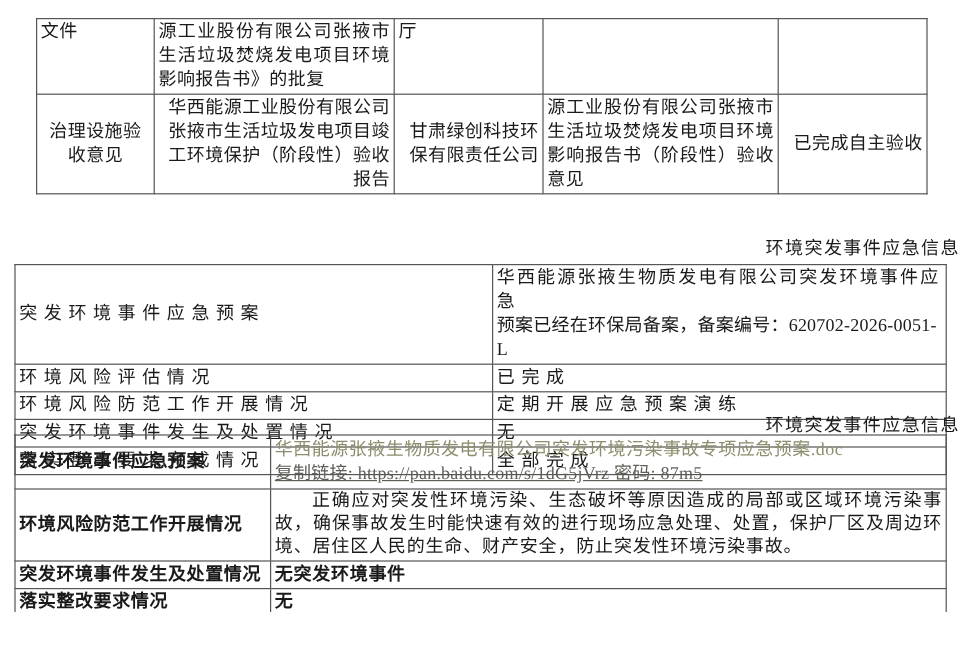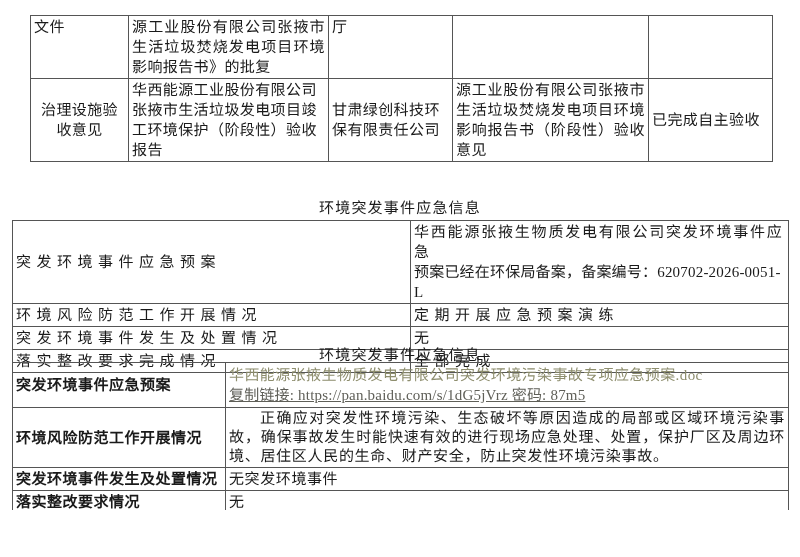--- a/index.html
+++ b/index.html
@@ -14,42 +14,42 @@
     color:#1a1a1a;font-size:15px;line-height:20px;
   }
   table{border-collapse:collapse;table-layout:fixed;position:absolute;}
   td{border:1px solid var(--border);padding:1px 3px;word-break:break-all;overflow:hidden;}
 
   
   .t1{left:30px;top:15px;width:742px;letter-spacing:0.4px;}
   .t1 .r1 td{height:57px;vertical-align:top;}
   .t1 .r2 td{height:80px;vertical-align:middle;text-align:center;}
   .t1 .r3 td{height:39px;vertical-align:middle;}
-  .t1 td.ctr{text-align:left;}
+  .t1 td.ctr{text-align:right;}
   .t1 td.jst{text-align:justify;}
 
   
   .t2{left:12px;top:220px;width:776px;}
   .t2 td{vertical-align:middle;}
   .t2 .lbl{letter-spacing:5.5px;}
   .t2 .short{letter-spacing:5.5px;}
   .t2 .vl1{display:block;letter-spacing:1.8px;}
   .t2 .vl2{display:block;letter-spacing:0.2px;}
 
   
   .t3{left:12px;top:362px;width:776px;}
   .t3 td{vertical-align:middle;}
   .t3 .lbl{font-weight:bold;letter-spacing:0.5px;}
-  .t3 .val{letter-spacing:0.6px;}
+  .t3 .val{letter-spacing:0.6px;font-weight:bold;}
   .doc-link{display:block;color:var(--link-doc);letter-spacing:0.4px;}
   .copy-link{display:block;color:var(--link-url);text-decoration:underline;letter-spacing:0.2px;cursor:pointer;}
   .para{display:block;text-indent:31px;text-align:justify;line-height:19px;letter-spacing:0.7px;}
 
   
-  .sec-title{position:absolute;left:0;width:800px;text-align:center;letter-spacing:1.2px;}
+  .sec-title{position:absolute;left:0;width:800px;text-align:right;letter-spacing:1.2px;}
   .title-1{top:198px;}
   .title-2{top:345px;}
   .footer-title{top:527px;letter-spacing:0.8px;}
 </style>
 </head>
 <body>
 
 <div class="page">
 
   <table class="t1">
@@ -85,20 +85,24 @@
         <col style="width:398px">
         <col style="width:378px">
       </colgroup>
     <tbody>
       <tr style="height:41px;">
         <td class="lbl">突发环境事件应急预案</td>
         <td>
             <span class="vl1">华西能源张掖生物质发电有限公司突发环境事件应急</span>
             <span class="vl2">预案已经在环保局备案，备案编号：620702-2026-0051-L</span>
           </td>
+      </tr>
+      <tr style="height:21px;">
+        <td class="lbl">环境风险评估情况</td>
+        <td class="short">已完成</td>
       </tr>
       <tr style="height:21px;">
         <td class="lbl">环境风险防范工作开展情况</td>
         <td class="short">定期开展应急预案演练</td>
       </tr>
       <tr style="height:21px;">
         <td class="lbl">突发环境事件发生及处置情况</td>
         <td class="short">无</td>
       </tr>
       <tr style="height:20px;">

